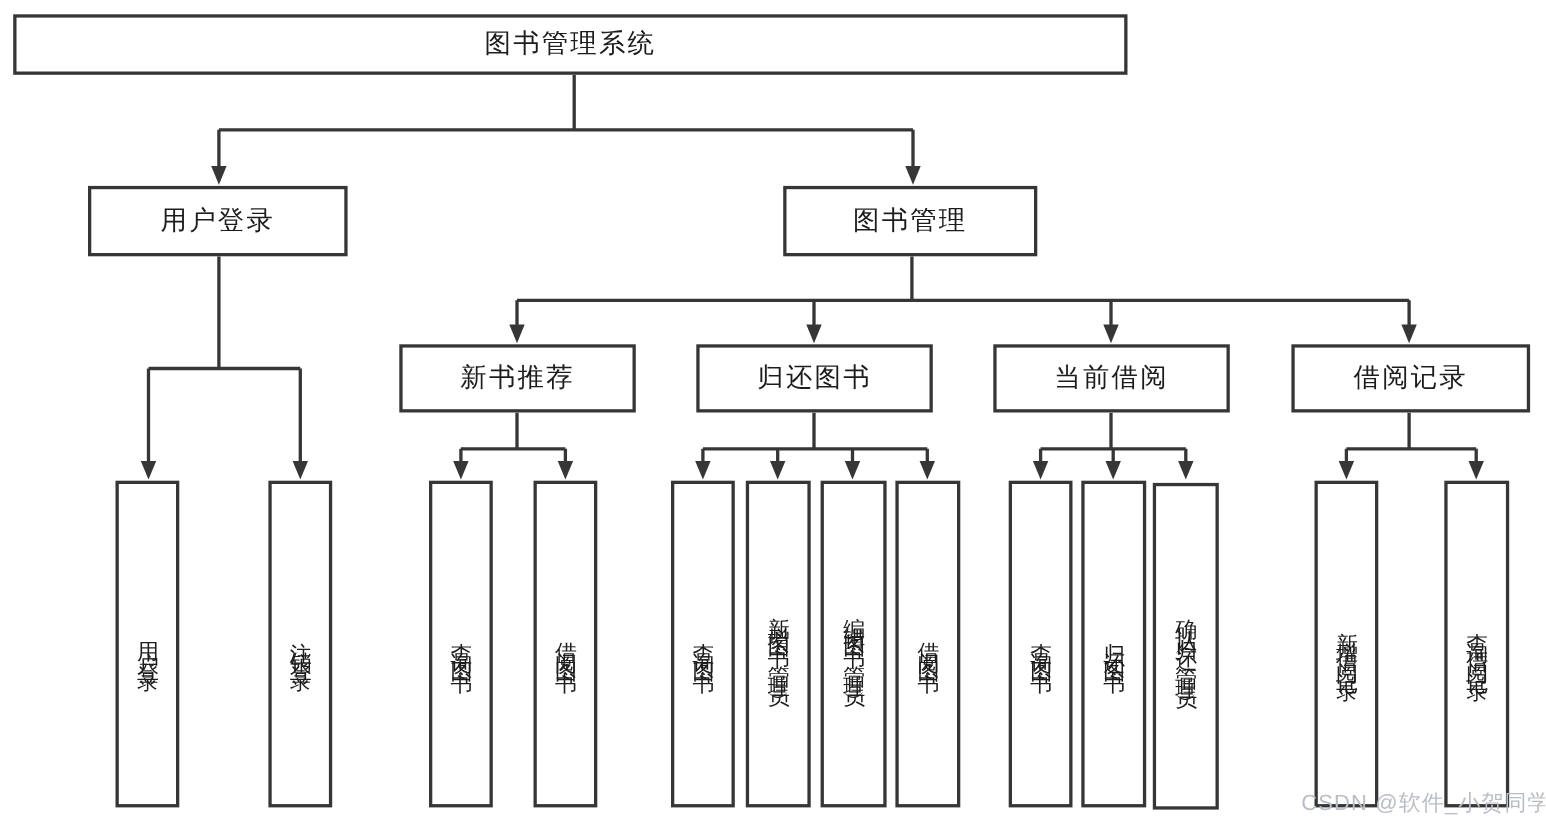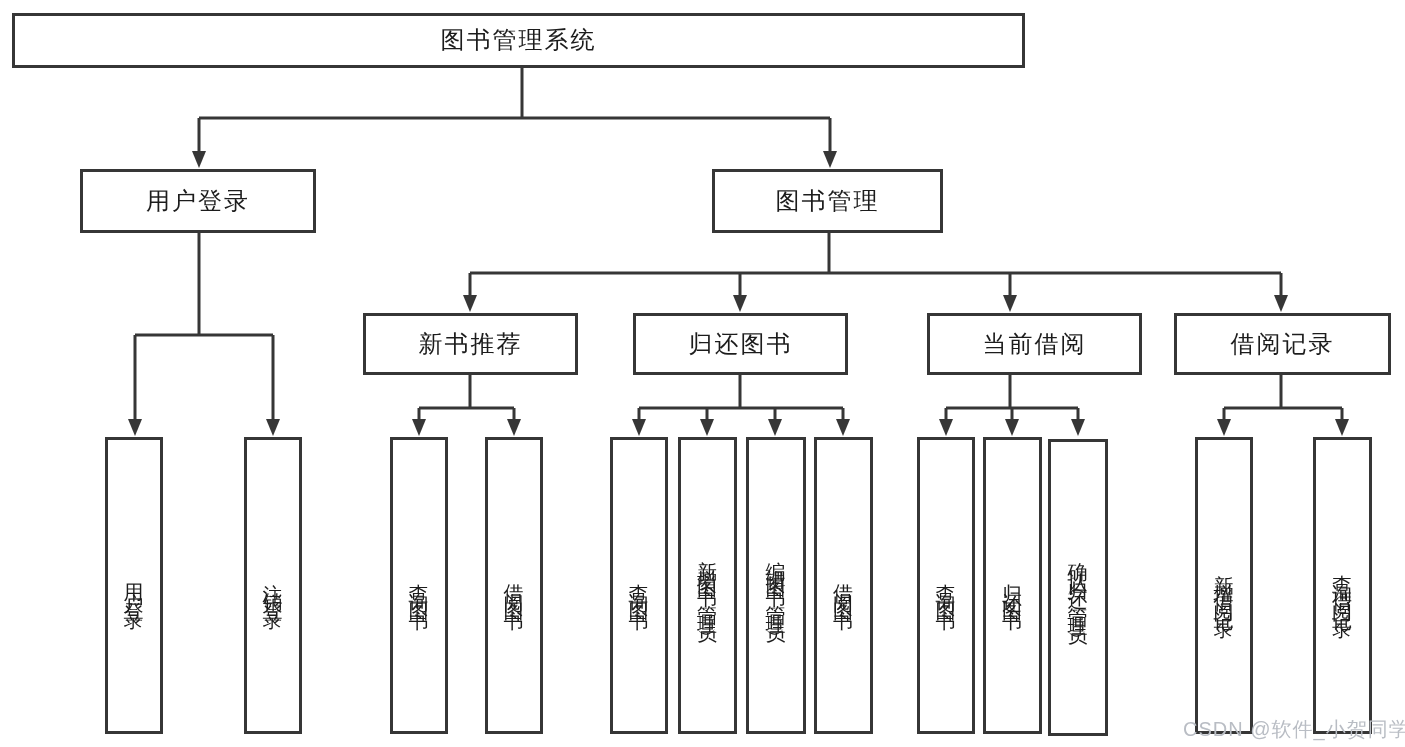--- a/index.html
+++ b/index.html
@@ -118,21 +118,21 @@
     </g>
   </svg>
 
   <div class="node" style="left:12px; top:13px; width:1013px; height:55px;">图书管理系统</div>
 
   <div class="node" style="left:80px; top:169px; width:236px; height:64px;">用户登录</div>
   <div class="node" style="left:712px; top:169px; width:231px; height:64px;">图书管理</div>
 
   <div class="node" style="left:363px; top:313px; width:215px; height:62px;">新书推荐</div>
   <div class="node" style="left:633px; top:313px; width:215px; height:62px;">归还图书</div>
-  <div class="node" style="left:903px; top:313px; width:215px; height:62px;margin-left:24px;">当前借阅</div>
+  <div class="node" style="left:903px; top:313px; width:215px; height:62px;">当前借阅</div>
   <div class="node" style="left:1174px; top:313px; width:217px; height:62px;">借阅记录</div>
 
   <div class="node vert" style="left:105px; top:437px; width:58px; height:297px;">用户登录</div>
   <div class="node vert" style="left:244px; top:437px; width:58px; height:297px;">注销登录</div>
 
   <div class="node vert" style="left:390px; top:437px; width:58px; height:297px;">查询图书</div>
   <div class="node vert" style="left:485px; top:437px; width:58px; height:297px;">借阅图书</div>
 
   <div class="node vert" style="left:610px; top:437px; width:58px; height:297px;">查询图书</div>
   <div class="node vert" style="left:678px; top:437px; width:59px; height:297px;">新增图书（管理员）</div>

